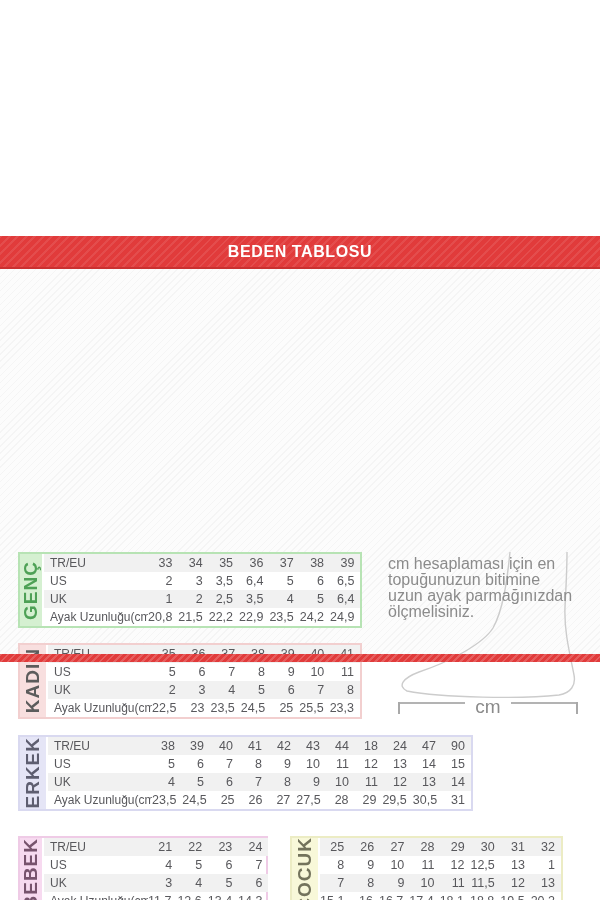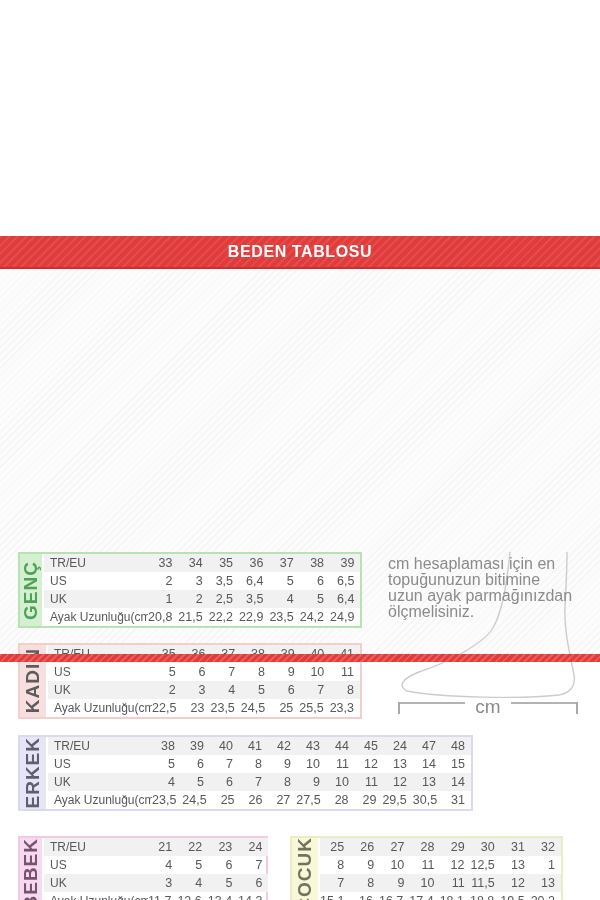--- a/index.html
+++ b/index.html
@@ -173,24 +173,24 @@
       <div class="rows">
           <div class="trow stripe">
             <div class="th">TR/EU</div>
             <div class="td">38</div>
             <div class="td">39</div>
             <div class="td">40</div>
             <div class="td">41</div>
             <div class="td">42</div>
             <div class="td">43</div>
             <div class="td">44</div>
-            <div class="td">45</div>
+            <div class="td">18</div>
             <div class="td">24</div>
             <div class="td">47</div>
-            <div class="td">48</div>
+            <div class="td">90</div>
           </div>
           <div class="trow">
             <div class="th">US</div>
             <div class="td">5</div>
             <div class="td">6</div>
             <div class="td">7</div>
             <div class="td">8</div>
             <div class="td">9</div>
             <div class="td">10</div>
             <div class="td">11</div>

